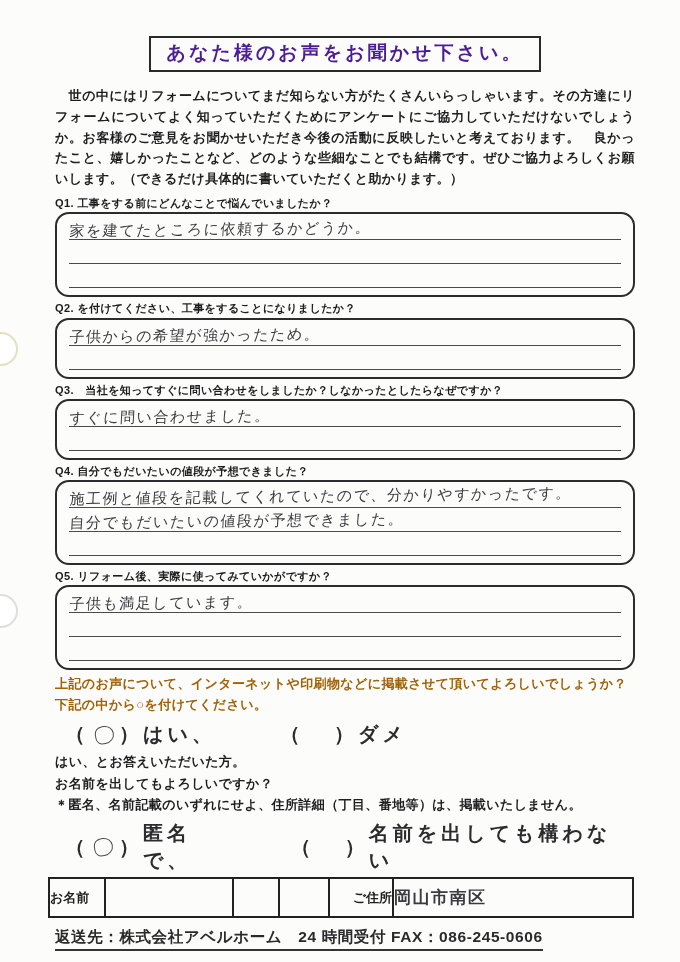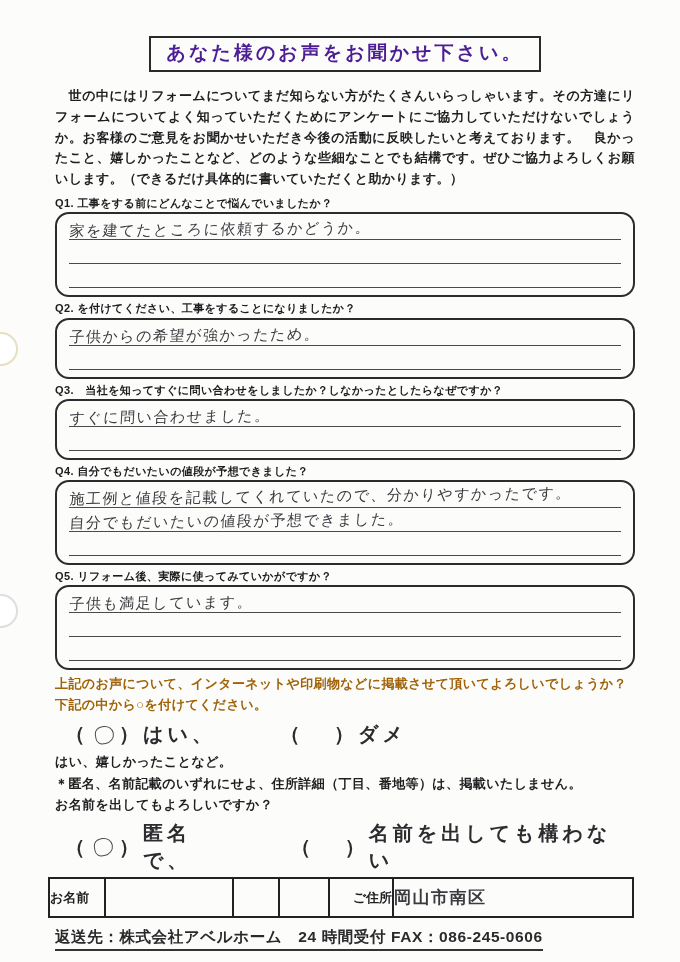--- a/index.html
+++ b/index.html
@@ -171,23 +171,23 @@
     <span>）</span>
     <span>はい、</span>
     <span class="choice-gap1"></span>
     <span>（</span>
     <span class="circle-slot"></span>
     <span>）</span>
     <span>ダメ</span>
   </div>
 
   <div class="notes">
-    <div>はい、嬉しかったことなど。</div>
+    <div>はい、とお答えいただいた方。</div>
+    <div>お名前を出してもよろしいですか？</div>
     <div>＊匿名、名前記載のいずれにせよ、住所詳細（丁目、番地等）は、掲載いたしません。</div>
-    <div>お名前を出してもよろしいですか？</div>
   </div>
 
   <div class="choice-line">
     <span>（</span>
     <span class="circle-slot">
         <span class="hand-circle"></span>
       </span>
     <span>）</span>
     <span>匿名で、</span>
     <span class="choice-gap2"></span>

